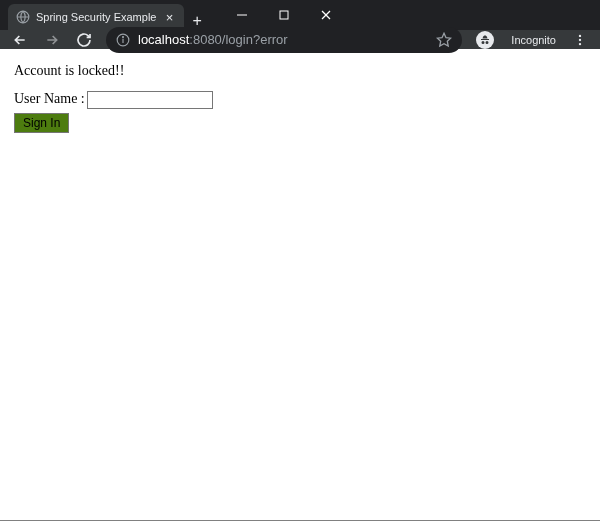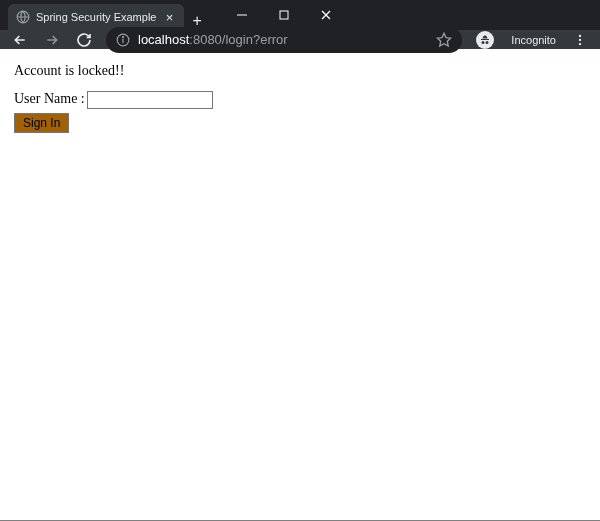--- a/index.html
+++ b/index.html
@@ -219,21 +219,21 @@
       height: 18px;
       width: 126px;
       font-size: 12px;
       padding: 1px 2px;
     }
     .submit-btn {
       font-family: Arial, sans-serif;
       font-size: 12px;
       padding: 2px 8px;
       border: 1px solid #767676;
-      background: #a16207;
+      background: #4d7c0f;
       cursor: pointer;
       margin-top: 2px;
     }
     .bottom-border {
       position: absolute;
       bottom: 0;
       left: 0;
       right: 0;
       height: 1px;
       background: #808080;

